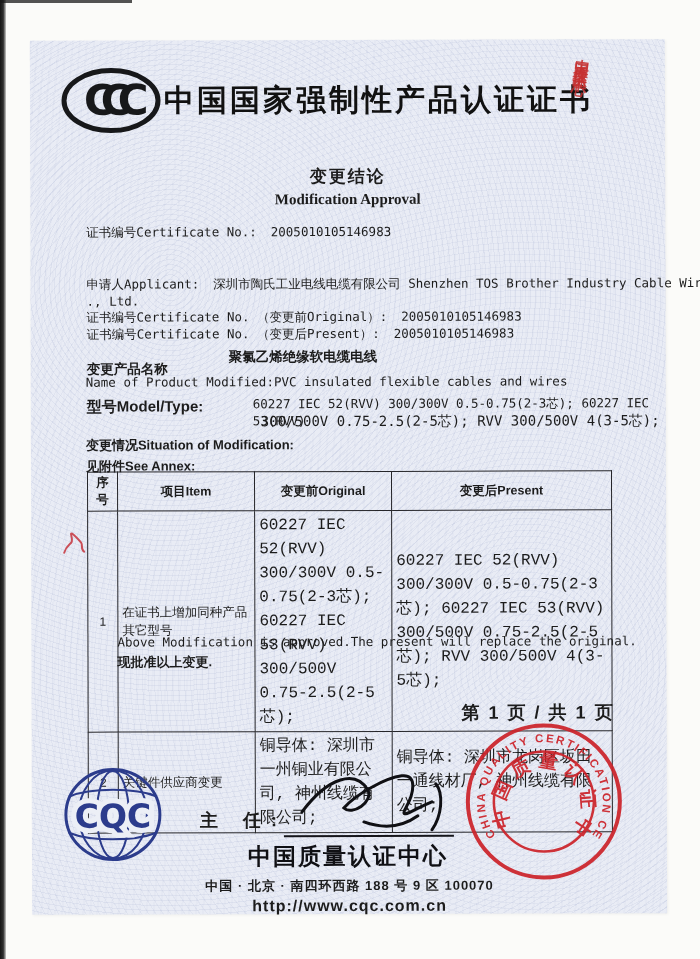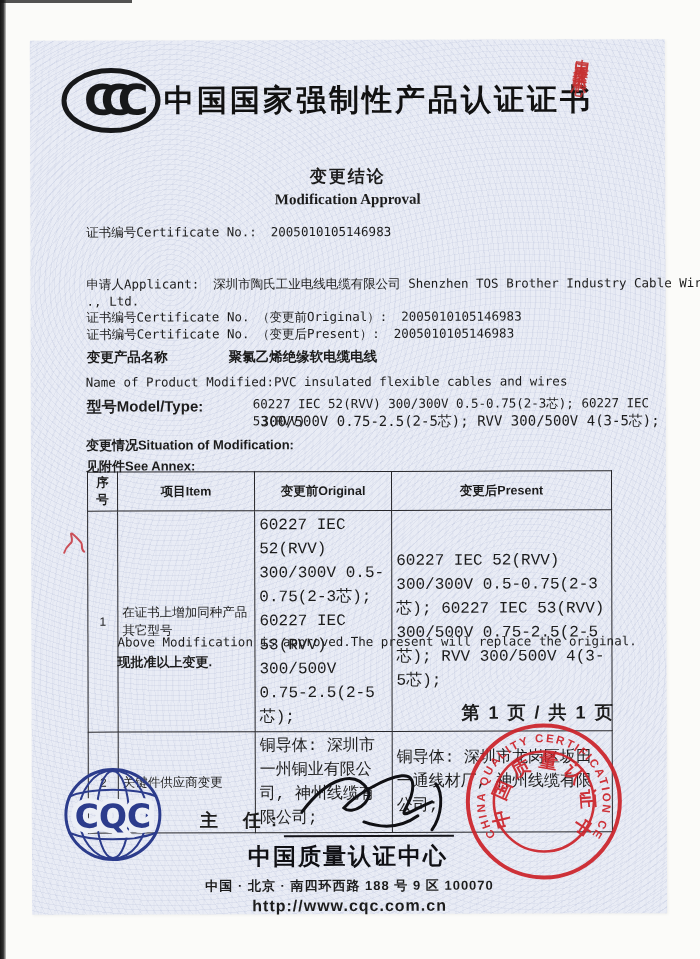--- a/index.html
+++ b/index.html
@@ -36,21 +36,21 @@
     letter-spacing:3px; color:rgba(198,48,48,.85); transform:rotate(8deg); line-height:1; }
 
   .sub-cn { top:125px; font-size:17px; font-weight:bold; letter-spacing:2px; }
   .sub-en { top:151px; font-size:15px; font-weight:bold; }
 
   .fline { left:56px; font-size:12.5px; white-space:nowrap; }
   .fline .val { margin-left:14px; }
   .f0 { top:184px; } .f1 { top:216px; } .f2 { top:236px; } .f2b { top:253px; }
   .f3 { top:269px; } .f4 { top:286px; }
 
-  .pname-label { left:56px; top:308px; font-size:13.5px; font-weight:bold; }
+  .pname-label { left:56px; top:320px; font-size:13.5px; font-weight:bold; }
   .pname-value { left:198px; top:308px; font-size:13.5px; font-weight:bold; }
   .pname-en { left:55px; top:334px; font-size:12.5px; }
   .model-label { left:56px; top:357px; font-size:15px; font-weight:bold; }
   .model-l1 { left:222px; top:356px; font-size:12.5px; }
   .model-l2 { left:230px; top:373px; font-size:14px; }
   .situation { left:55px; top:396px; font-size:13px; font-weight:bold; }
   .annex { left:55px; top:417px; font-size:13px; font-weight:bold; }
 
   table.mod { position:absolute; left:56px; top:431px; width:524px; border-collapse:collapse;
     table-layout:fixed; }

